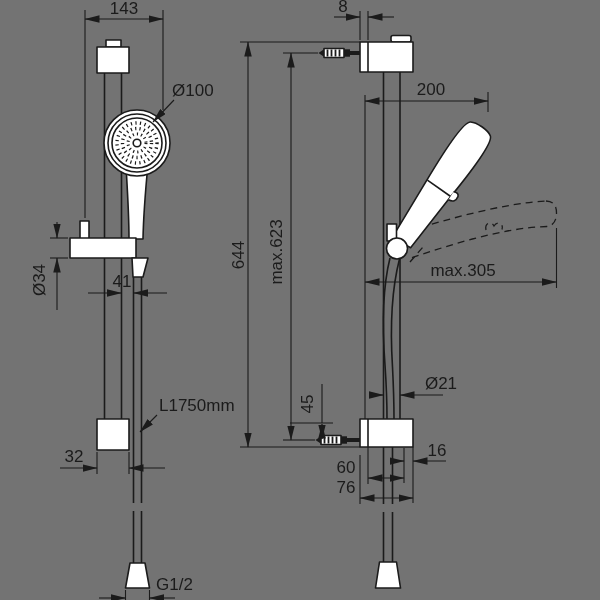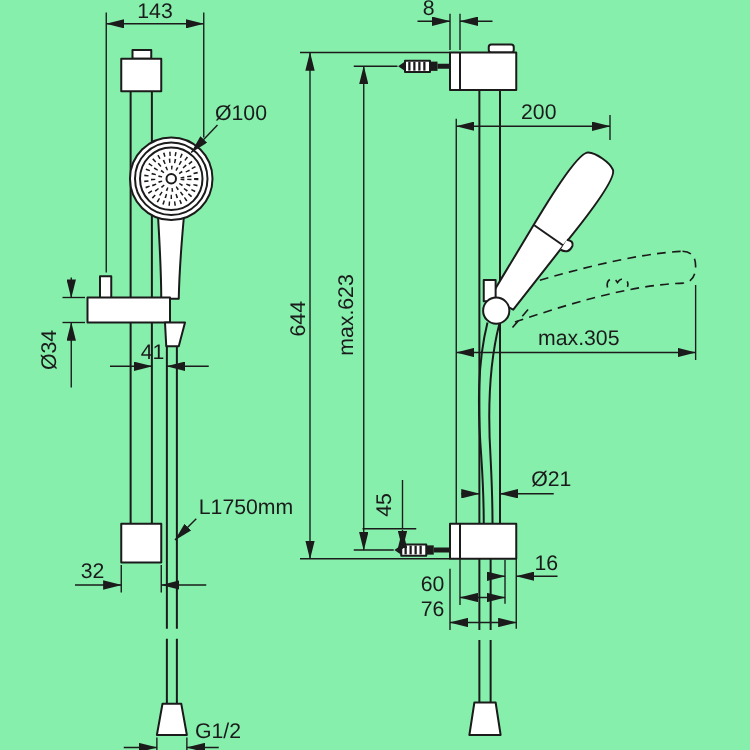--- a/index.html
+++ b/index.html
@@ -1,16 +1,16 @@
 <!DOCTYPE html>
 <html><head>
 <meta charset="utf-8">
 <style>
   html,body{margin:0;padding:0;background:#ffffff;}
-  .canvas{position:relative;width:600px;height:600px;background:#86efac;overflow:hidden;}
+  .canvas{position:relative;width:600px;height:600px;background:#737373;overflow:hidden;}
   svg text{font-family:"Liberation Sans", sans-serif;font-size:17px;fill:#1b1b1b;}
   .o  {fill:none;stroke:#1b1b1b;stroke-width:1.6;stroke-linejoin:round;stroke-linecap:butt;}
   .of {fill:#ffffff;stroke:#1b1b1b;stroke-width:1.6;stroke-linejoin:round;}
   .d  {fill:none;stroke:#1b1b1b;stroke-width:1.1;}
   .de {marker-end:url(#ah);}
   .db {marker-start:url(#ah);marker-end:url(#ah);}
   .dash{fill:none;stroke:#1b1b1b;stroke-width:1.3;stroke-dasharray:7 5;}
   .blk{fill:#1b1b1b;stroke:none;}
   .thr{stroke:#1b1b1b;stroke-width:1.8;}
 </style>

